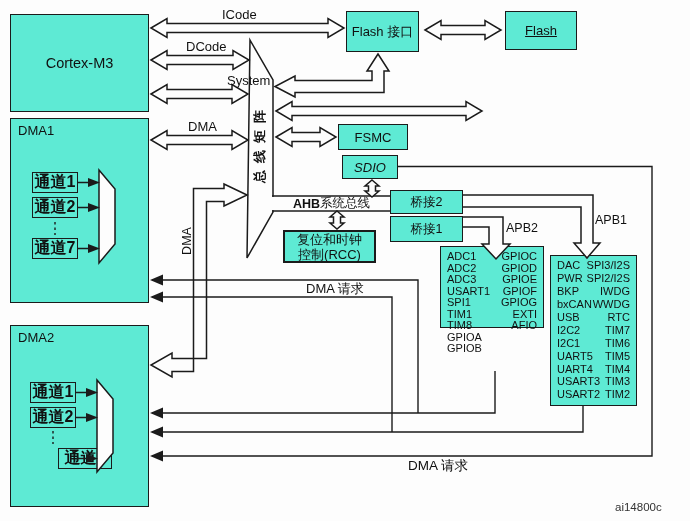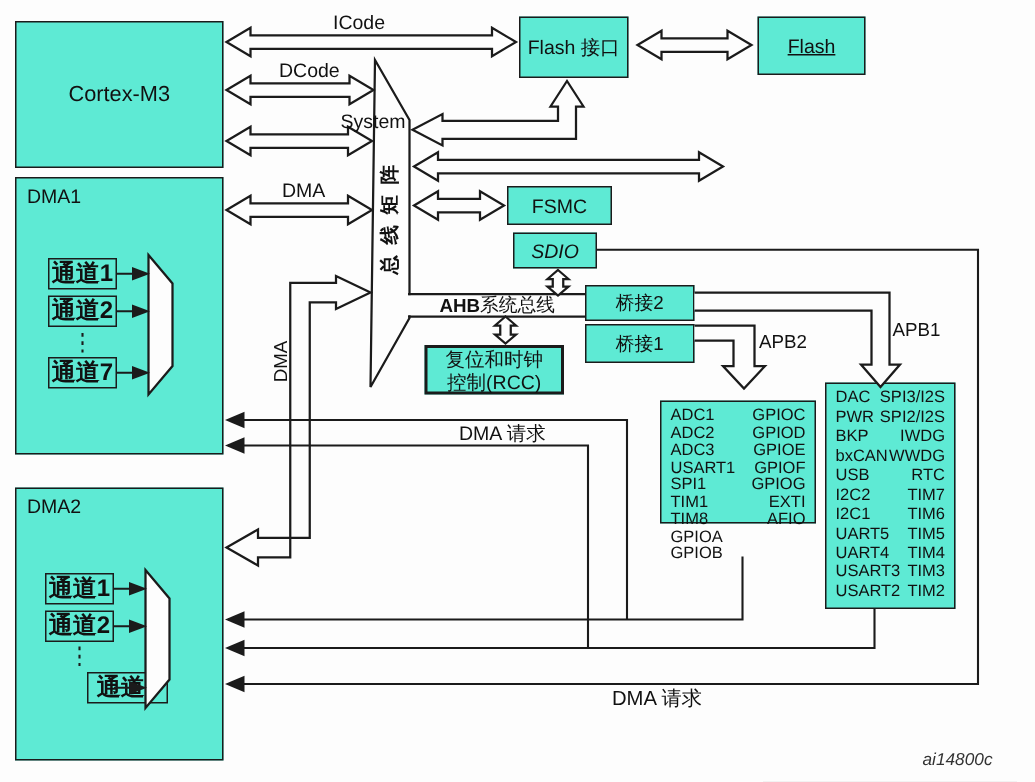--- a/index.html
+++ b/index.html
@@ -86,21 +86,21 @@
   </div>
   <div class="box" style="left:390px;top:216px;width:73px;height:26px;font-size:12.5px;">
     <span>桥接1</span>
   </div>
 
   <div class="box rccbox" style="left:283px;top:230px;width:93px;height:33px;">
     <span>复位和时钟</span>
     <span>控制(RCC)</span>
   </div>
 
-  <div class="box periph" style="left:440px;top:267px;width:104px;height:82px;">
+  <div class="box periph" style="left:440px;top:246px;width:104px;height:82px;">
     <div class="prow">
         <span>ADC1</span>
         <span class="pr">GPIOC</span>
       </div>
     <div class="prow">
         <span>ADC2</span>
         <span class="pr">GPIOD</span>
       </div>
     <div class="prow">
         <span>ADC3</span>
@@ -259,14 +259,14 @@
   <div class="ahb-label">
     <b>AHB</b>
       <span>系统总线</span>
   </div>
 
   <div class="lbl" style="left:506px;top:221px;font-size:12.5px;">APB2</div>
   <div class="lbl" style="left:595px;top:213px;font-size:12.5px;">APB1</div>
 
   <div class="lbl" style="left:306px;top:280px;">DMA 请求</div>
   <div class="lbl" style="left:408px;top:457px;font-size:13.5px;">DMA 请求</div>
-  <div class="lbl figid" style="left:615px;top:501px;font-style:italic;">ai14800c</div>
+  <div class="lbl figid" style="left:615px;top:501px;">ai14800c</div>
 </div>
 
 </body></html>

